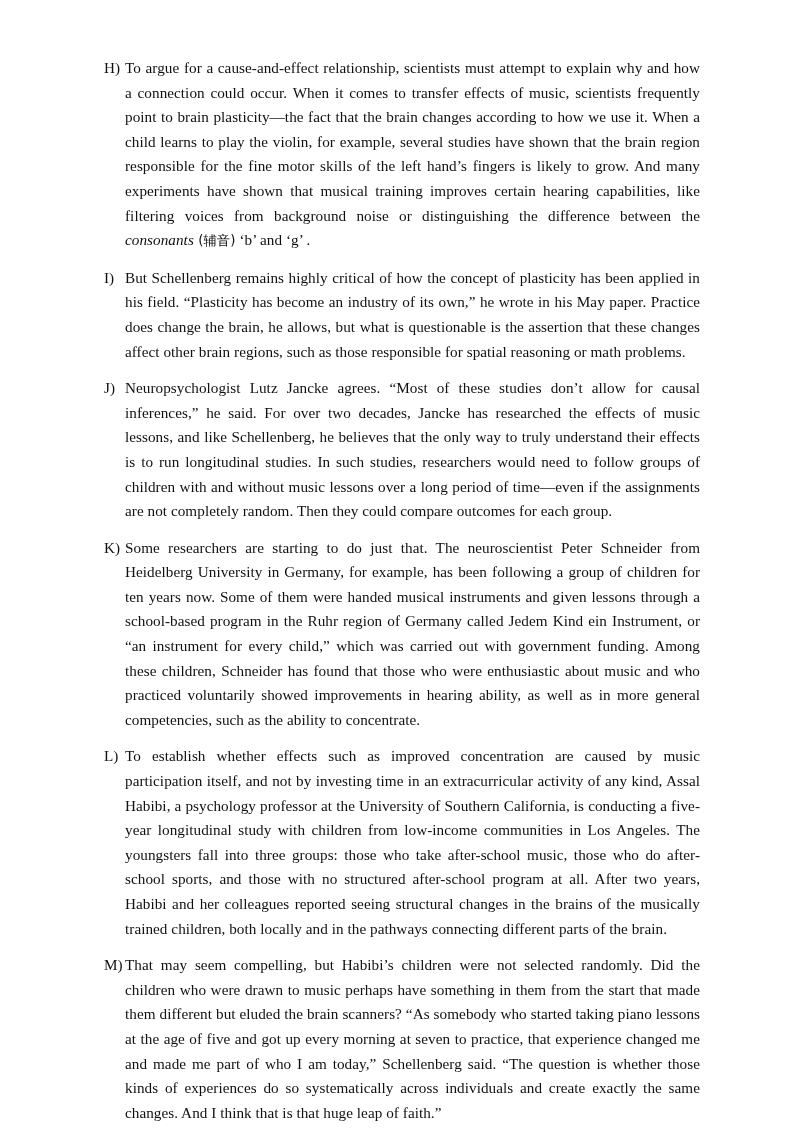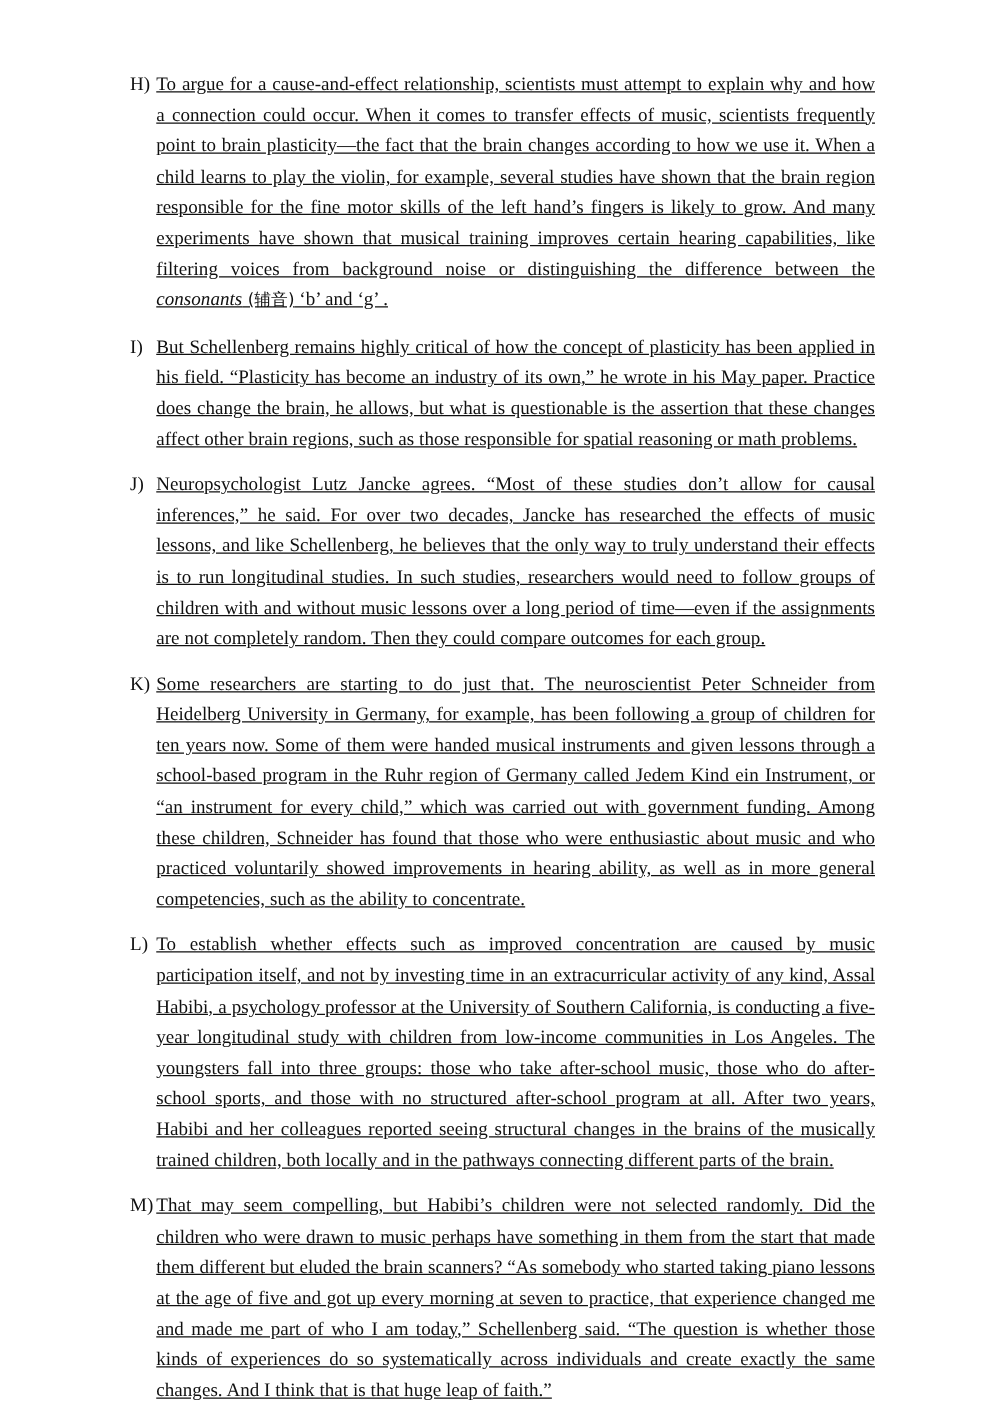--- a/index.html
+++ b/index.html
@@ -56,21 +56,20 @@
     top: 0;
     width: 21px;
     font-size: 15.2px;
     line-height: 24.6px;
     text-align: left;
     white-space: nowrap;
   }
 
   .para-body {
     display: block;
-    text-decoration: underline;
   }
 
   em.term {
     font-style: italic;
   }
 
   .cjk {
     font-family: "DejaVu Sans", "Liberation Sans", sans-serif;
     font-size: 13.4px;
   }

